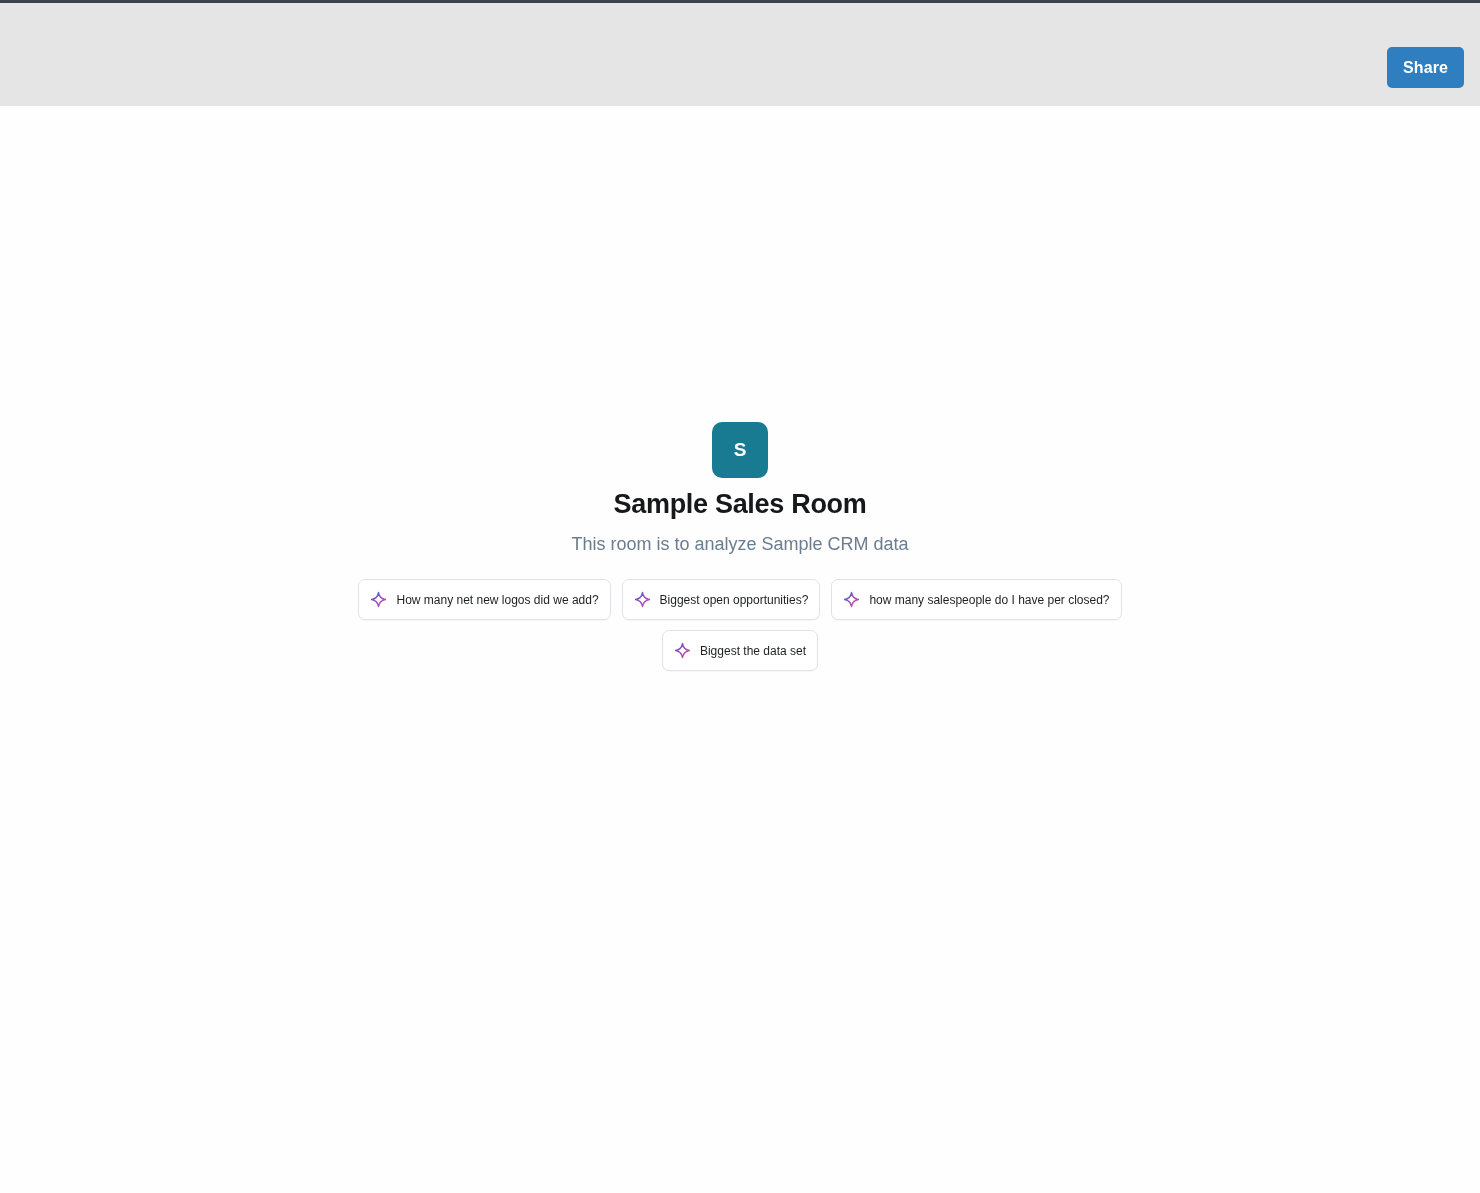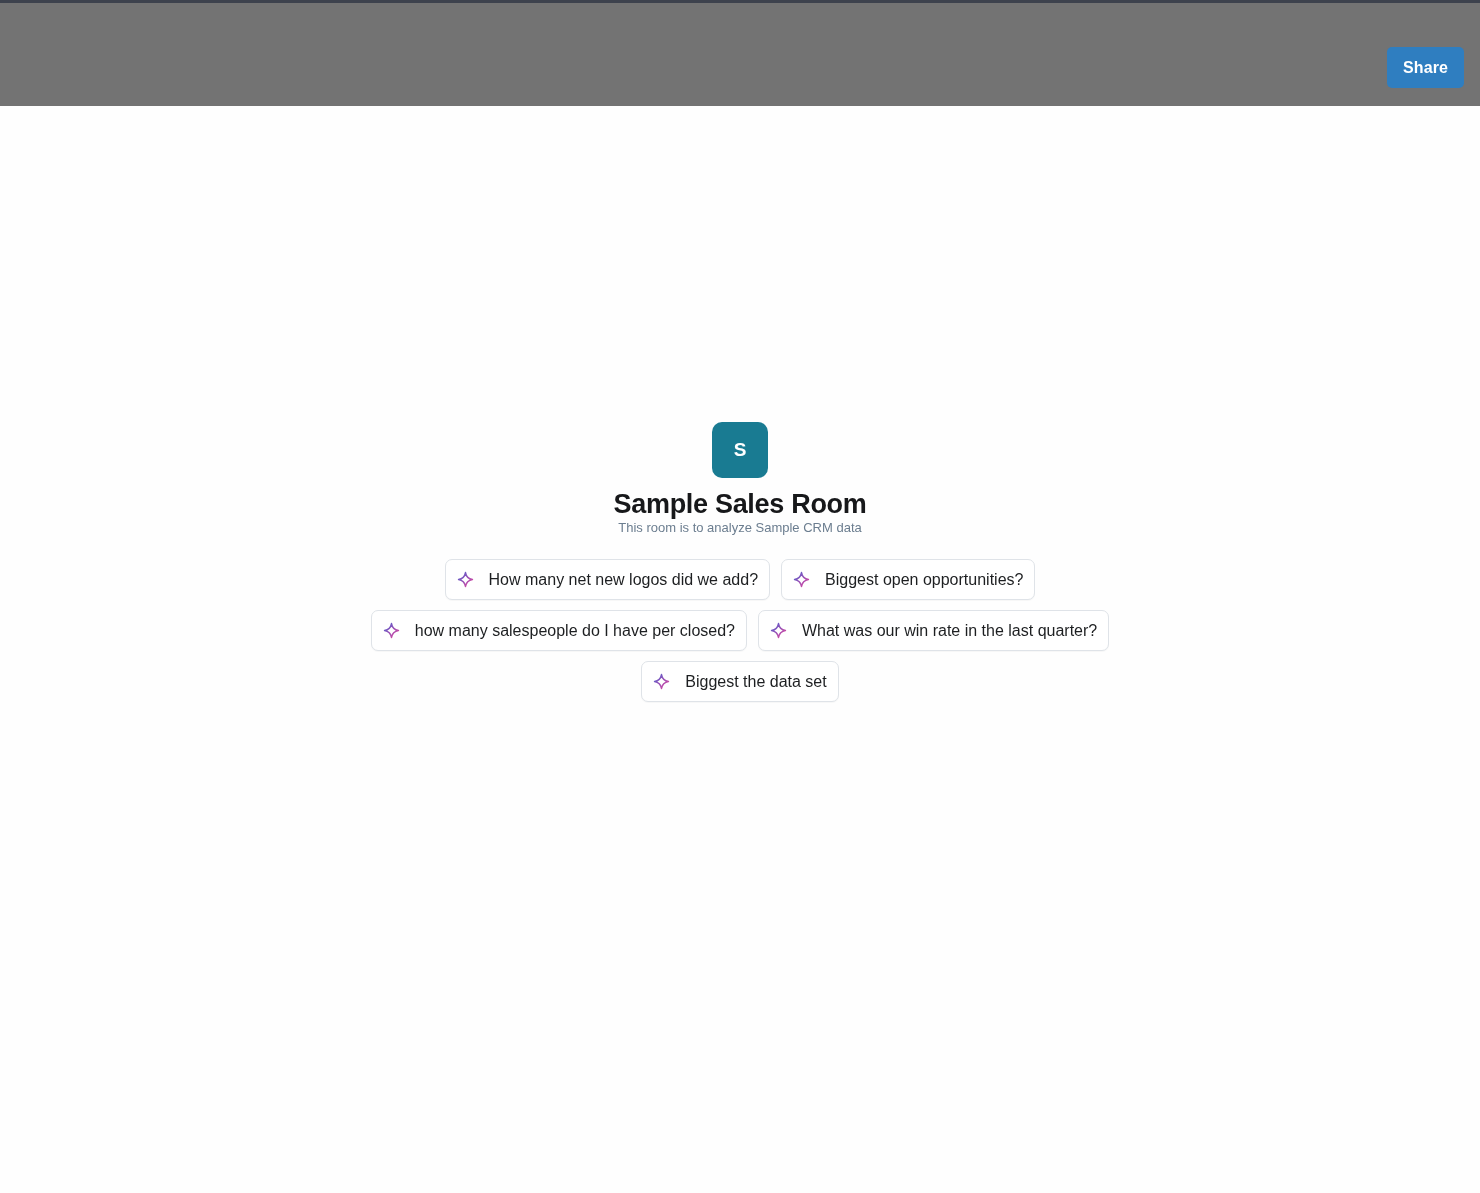--- a/index.html
+++ b/index.html
@@ -25,21 +25,21 @@
     height: 3px;
     background: #3d424d;
   }
 
   
   .app-header {
     position: absolute;
     top: 3px; left: 0;
     width: 1480px;
     height: 130px;
-    background: #737373;
+    background: #e5e5e5;
     border-bottom: 1px solid #e3e6ea;
     display: flex;
     align-items: center;
     justify-content: flex-end;
     padding-right: 16px;
   }
   .share-button {
     background: #2f7ec0;
     color: #ffffff;
     border: none;
@@ -91,45 +91,46 @@
   .room-title {
     margin-top: 12px;
     font-size: 27px;
     font-weight: 700;
     color: #17181a;
     letter-spacing: -0.3px;
     line-height: 1.1;
   }
 
   .room-subtitle {
-    font-size: 13px;
+    margin-top: 14px;
+    font-size: 18px;
     color: #6b7d8f;
     font-weight: 400;
     line-height: 1.2;
   }
 
   
   .suggestions {
     margin-top: 24px;
     width: 780px;
     display: flex;
     flex-wrap: wrap;
     justify-content: center;
     gap: 10px 11px;
   }
   .chip {
     display: inline-flex;
     align-items: center;
-    gap: 15px;
+    gap: 9px;
     background: #ffffff;
     border: 1px solid #dfe3e8;
     border-radius: 7px;
     padding: 0 11px;
     height: 41px;
-    font-size: 16px;
+    font-size: 12px;
     color: #1d1f21;
     font-family: "Liberation Sans", sans-serif;
     cursor: pointer;
     white-space: nowrap;
     box-shadow: 0 1px 1px rgba(16,24,40,0.03);
   }
   .sparkle-icon {
     width: 17px;
     height: 17px;
     flex: 0 0 17px;
@@ -190,32 +191,20 @@
               <linearGradient id="sg3" x1="0" y1="0" x2="1" y2="1">
             <stop offset="0%" stop-color="#4a5fd0"></stop>
                 <stop offset="100%" stop-color="#e8449b"></stop>
           </linearGradient>
             </defs>
           <path d="M12 2.2 C12.9 7.6 16.4 11.1 21.8 12 C16.4 12.9 12.9 16.4 12 21.8 C11.1 16.4 7.6 12.9 2.2 12 C7.6 11.1 11.1 7.6 12 2.2 Z" fill="none" stroke="url(#sg3)" stroke-width="2.1" stroke-linejoin="round"></path>
         </svg>
         <span>how many salespeople do I have per closed?</span>
       </div>
 
-      <div class="chip">
-        <svg class="sparkle-icon" viewBox="0 0 24 24">
-          <defs>
-              <linearGradient id="sg4" x1="0" y1="0" x2="1" y2="1">
-            <stop offset="0%" stop-color="#4a5fd0"></stop>
-                <stop offset="100%" stop-color="#e8449b"></stop>
-          </linearGradient>
-            </defs>
-          <path d="M12 2.2 C12.9 7.6 16.4 11.1 21.8 12 C16.4 12.9 12.9 16.4 12 21.8 C11.1 16.4 7.6 12.9 2.2 12 C7.6 11.1 11.1 7.6 12 2.2 Z" fill="none" stroke="url(#sg4)" stroke-width="2.1" stroke-linejoin="round"></path>
-        </svg>
-        <span>What was our win rate in the last quarter?</span>
-      </div>
 
       <div class="chip">
         <svg class="sparkle-icon" viewBox="0 0 24 24">
           <defs>
               <linearGradient id="sg5" x1="0" y1="0" x2="1" y2="1">
             <stop offset="0%" stop-color="#4a5fd0"></stop>
                 <stop offset="100%" stop-color="#e8449b"></stop>
           </linearGradient>
             </defs>
           <path d="M12 2.2 C12.9 7.6 16.4 11.1 21.8 12 C16.4 12.9 12.9 16.4 12 21.8 C11.1 16.4 7.6 12.9 2.2 12 C7.6 11.1 11.1 7.6 12 2.2 Z" fill="none" stroke="url(#sg5)" stroke-width="2.1" stroke-linejoin="round"></path>

